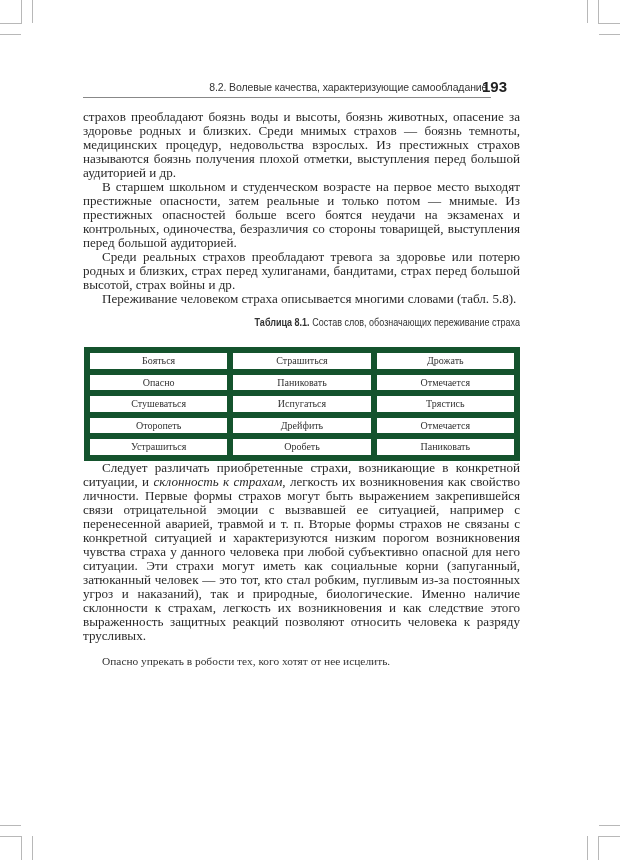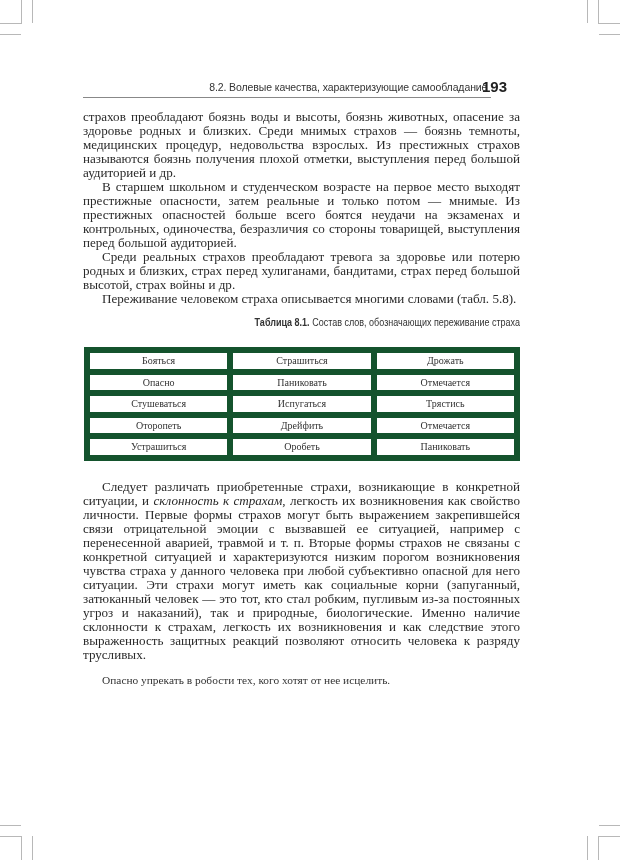--- a/index.html
+++ b/index.html
@@ -33,21 +33,21 @@
     transform: scaleX(0.9); transform-origin: right center; white-space: nowrap;
   }
   .caption b { font-weight: bold; }
   table.words {
     margin-top: 19px; margin-left: 1px; width: 436px; border-collapse: collapse;
     font-size: 10px; color: #333;
   }
   table.words td {
     border: 6px solid #14532d; height: 15.5px; padding: 0; text-align: center; width: 33.33%;
   }
-  .after-table { margin-top: 19px; }
+  .after-table { }
   .quote { margin-top: 10px; padding-left: 19px; font-size: 11.4px; line-height: 16px; color: #333; }
   em { font-style: italic; }
 </style>
 </head>
 <body>
 
 <div class="crop" style="left:21px;top:0;width:1px;height:23px;"></div>
 <div class="crop" style="left:0;top:23px;width:22px;height:1px;"></div>
 <div class="crop" style="left:32px;top:0;width:1px;height:23px;"></div>
 <div class="crop" style="left:0;top:34px;width:21px;height:1px;"></div>

